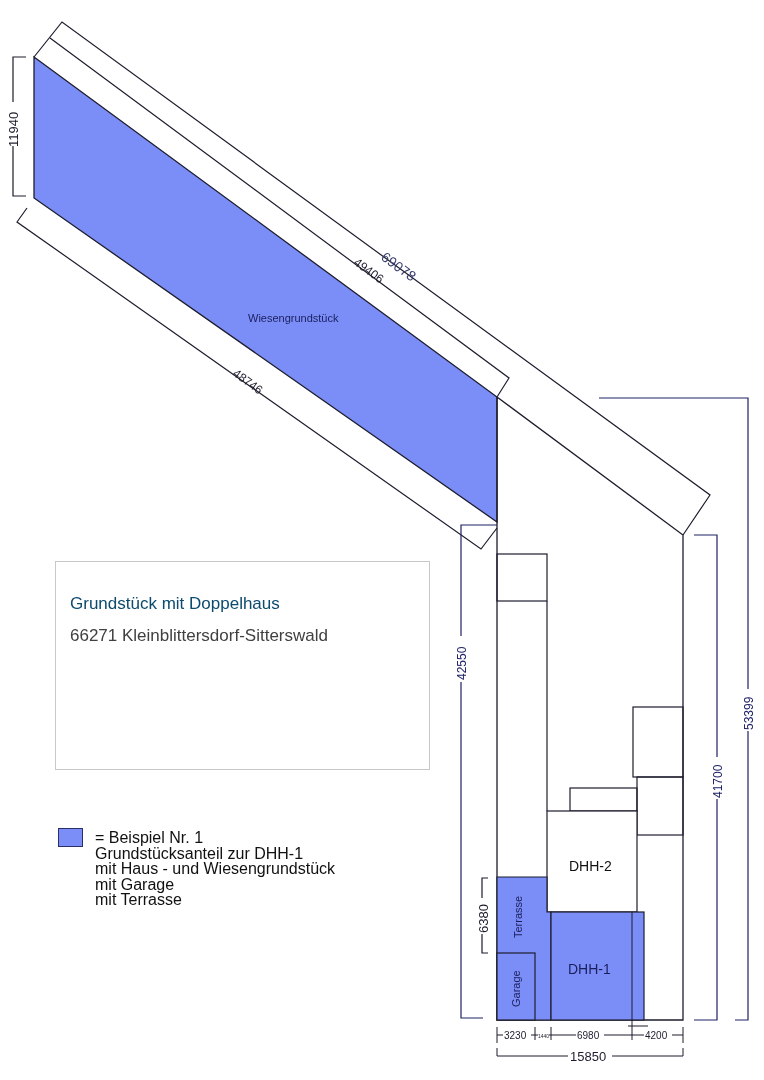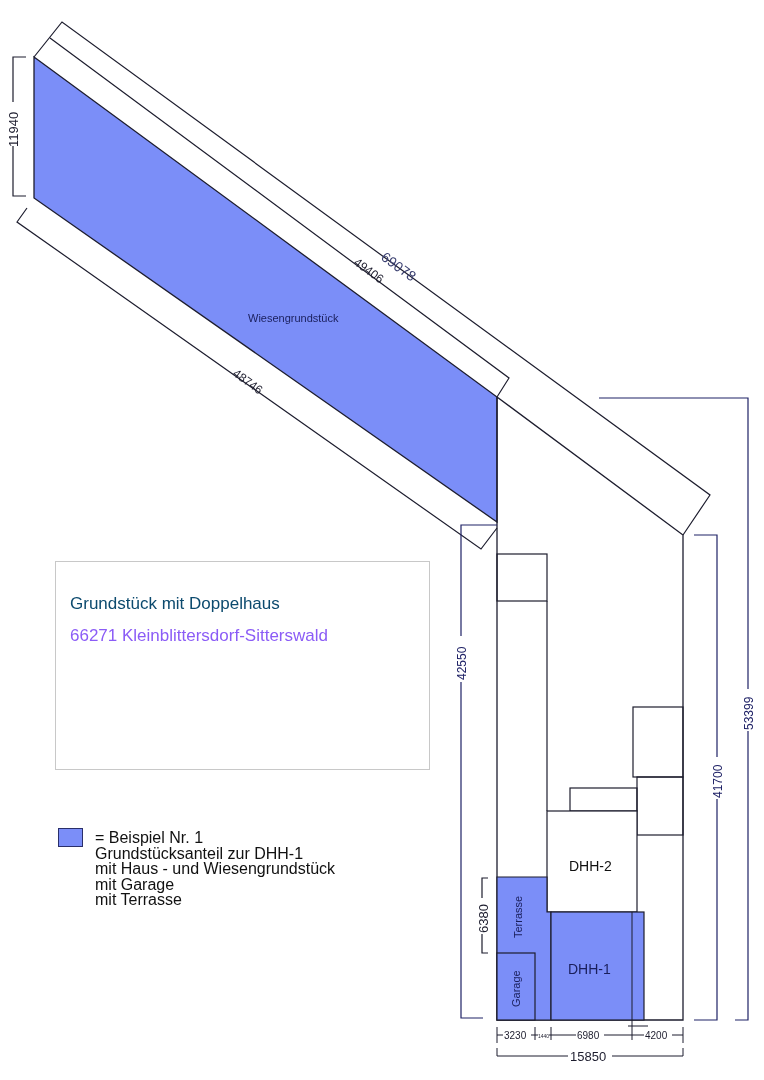--- a/index.html
+++ b/index.html
@@ -2,21 +2,21 @@
 <html><head>
 <meta charset="utf-8">
 <style>
   html, body { margin:0; padding:0; background:#ffffff; }
   body { width:764px; height:1080px; position:relative; overflow:hidden;
          font-family: "Liberation Sans", "DejaVu Sans", sans-serif; }
   #plan { position:absolute; left:0; top:0; }
   .info-box { position:absolute; left:55px; top:561px; width:375px; height:209px;
               border:1px solid #c8c8c8; box-sizing:border-box; background:#fff; }
   .info-line1 { position:absolute; left:14px; top:20px; font-size:17px; color:#0c4a6e;margin-top:12px; }
-  .info-line2 { position:absolute; left:14px; top:64px; font-size:17px; color:#8b5cf6; }
+  .info-line2 { position:absolute; left:14px; top:64px; font-size:17px; color:#404040; }
   .legend { position:absolute; left:58px; top:828px; }
   .legend-swatch { position:absolute; left:0; top:0; width:25px; height:19px;
                    background:#7b8ef8; border:1.5px solid #2a2f6a; box-sizing:border-box; }
   .legend-text { position:absolute; left:37px; top:2px; font-size:16px; line-height:15.5px;
                  color:#111; white-space:nowrap; }
   .legend-text div { height:15.5px; }
   svg text { font-family: "Liberation Sans", "DejaVu Sans", sans-serif; }
 </style>
 </head>
 <body>

